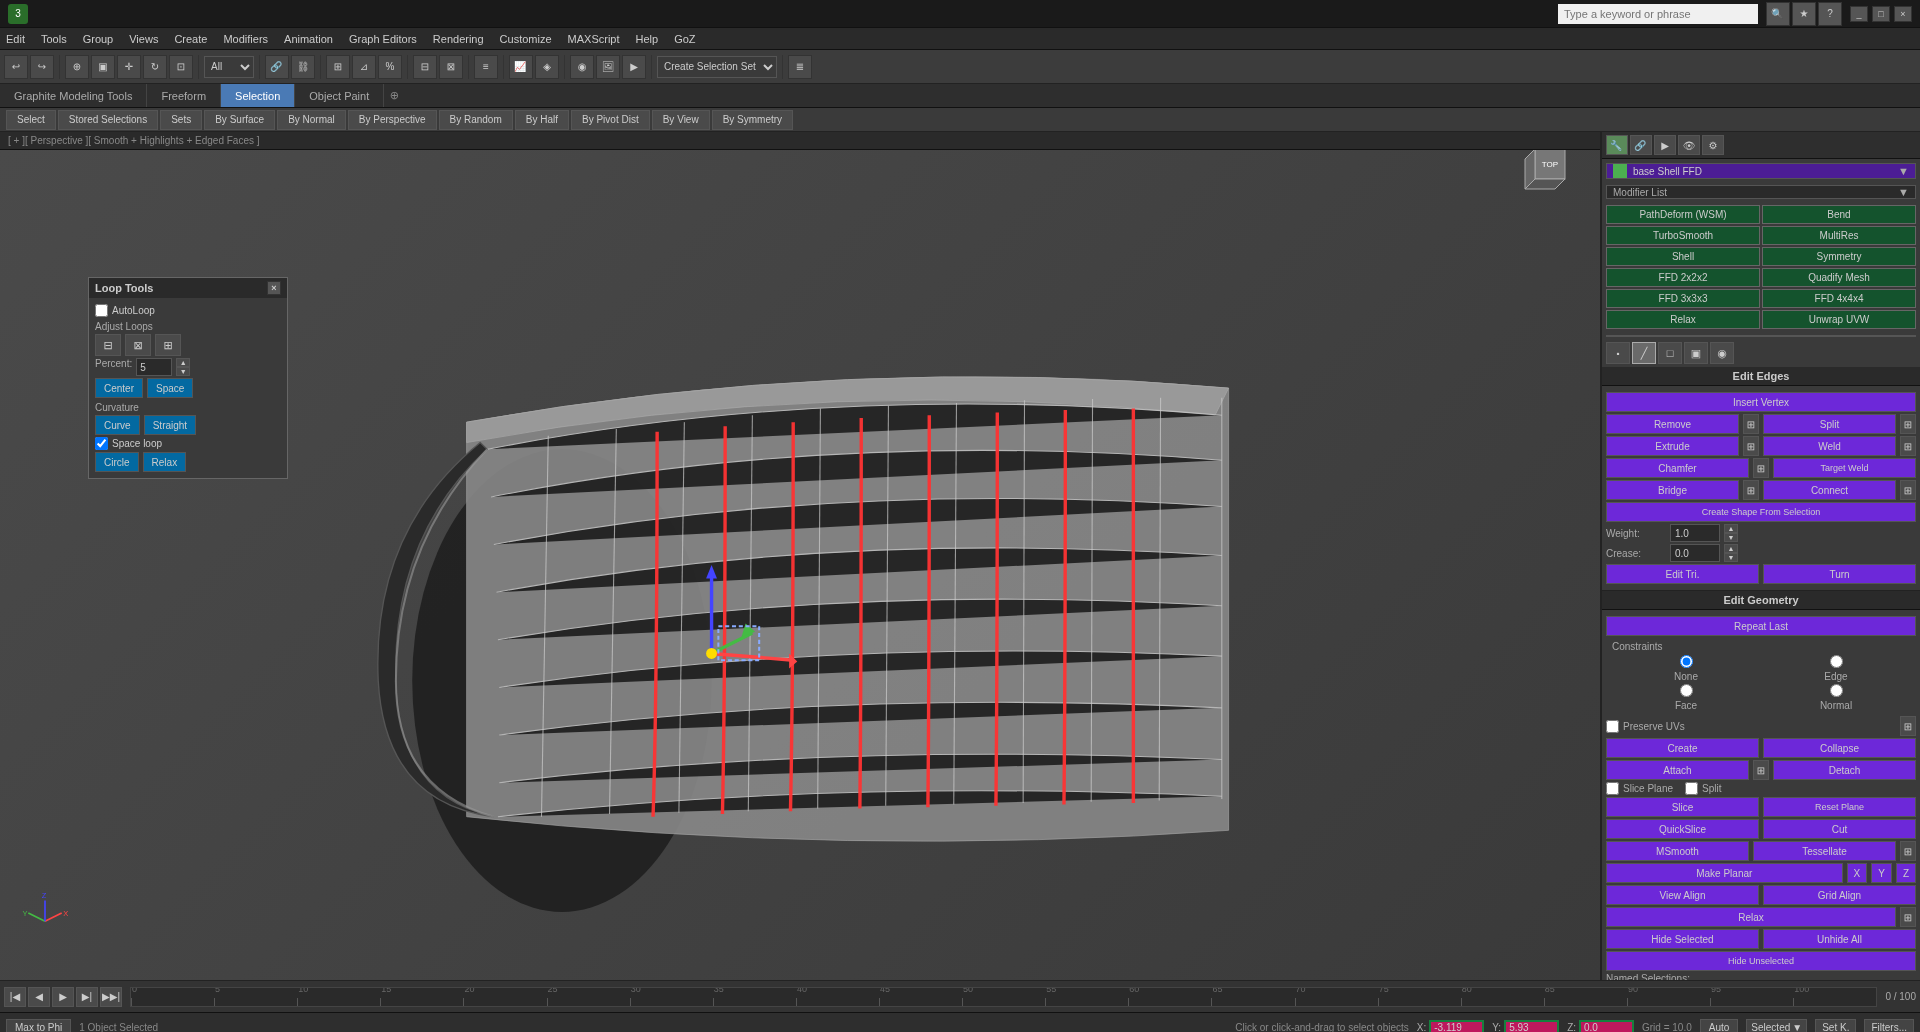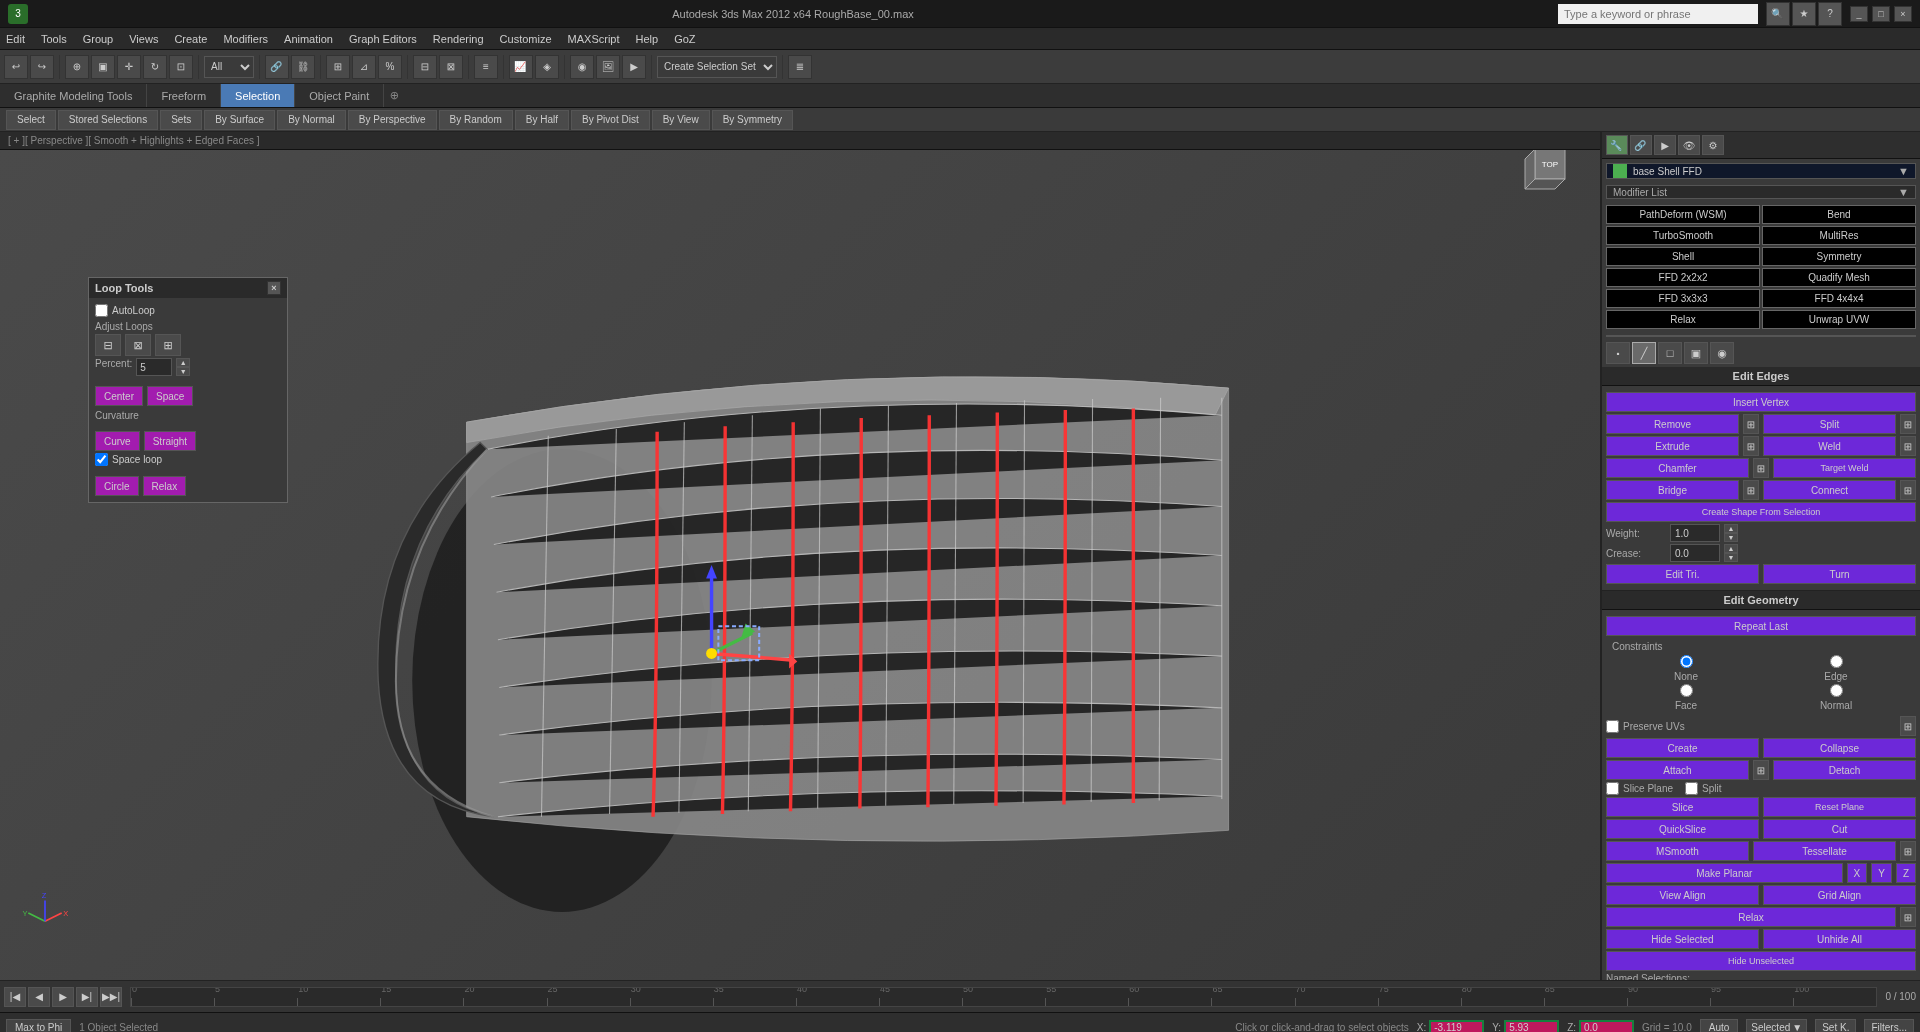--- a/index.html
+++ b/index.html
@@ -177,21 +177,21 @@
       border: 1px solid #555;
       color: #ccc;
       font-size: 10px;
       height: 18px;
       padding: 0 4px;
       width: 50px;
     }
 
     
     #obj-drop {
-      background: #0f172a;
+      background: #4c1d95;
       border: 1px solid #555;
       height: 26px;
       display: flex;
       align-items: center;
       padding: 0 6px;
       gap: 6px;
       margin: 4px;
     }
     #obj-color { width: 14px; height: 14px; background: #4CAF50; }
 
@@ -208,21 +208,21 @@
     }
 
     
     .mod-grid {
       display: grid;
       grid-template-columns: 1fr 1fr;
       gap: 2px;
       padding: 4px;
     }
     .mod-btn {
-      background: #000000;
+      background: #14532d;
       border: 1px solid #666;
       color: #ccc;
       cursor: pointer;
       font-size: 10px;
       padding: 3px 6px;
       text-align: center;
     }
 
     
     .section-title {
@@ -301,28 +301,27 @@
       justify-content: center;
       cursor: pointer;
       font-size: 9px;
       color: #ccc;
     }
     .lt-body { padding: 4px 6px; }
     .lt-row { display: flex; align-items: flex-start; gap: 4px; margin: 2px 0; }
     .lt-check { display: flex; align-items: center; gap: 4px; font-size: 10px; color: #ccc; }
     .lt-section { font-size: 10px; color: #aaa; margin: 4px 0 2px 0; }
     .lt-btn {
-      background: #a21caf;
+      background: #0369a1;
       border: 1px solid #555;
       color: #ccc;
       cursor: pointer;
       font-size: 10px;
       padding: 2px 8px;
       height: 20px;
-      margin-top: 8px;
     }
     .lt-input {
       background: #2a2a2a;
       border: 1px solid #555;
       color: #ccc;
       font-size: 10px;
       height: 18px;
       width: 36px;
       padding: 0 3px;
     }
@@ -465,21 +464,20 @@
     ::-webkit-scrollbar-track { background: #2a2a2a; }
     ::-webkit-scrollbar-thumb { background: #555; }
   </style>
 </head>
 <body>
 
 <div id="titlebar">
   <div style="display:flex;align-items:center;gap:6px;">
     <div style="width:20px;height:20px;background:#2a6e2a;border-radius:3px;display:flex;align-items:center;justify-content:center;font-size:10px;color:#fff;">3</div>
   </div>
-  <div class="title">Autodesk 3ds Max 2012 x64   RoughBase_00.max</div>
   <div style="display:flex;align-items:center;gap:8px;">
     <input type="text" class="search-box" placeholder="Type a keyword or phrase" style="">
     <div style="display:flex;gap:2px;">
       <div class="tb-btn" style="background:#555;">🔍</div>
       <div class="tb-btn" style="background:#555;">★</div>
       <div class="tb-btn" style="background:#555;">?</div>
     </div>
     <div class="win-controls">
       <div class="win-btn">_</div>
       <div class="win-btn">□</div>

